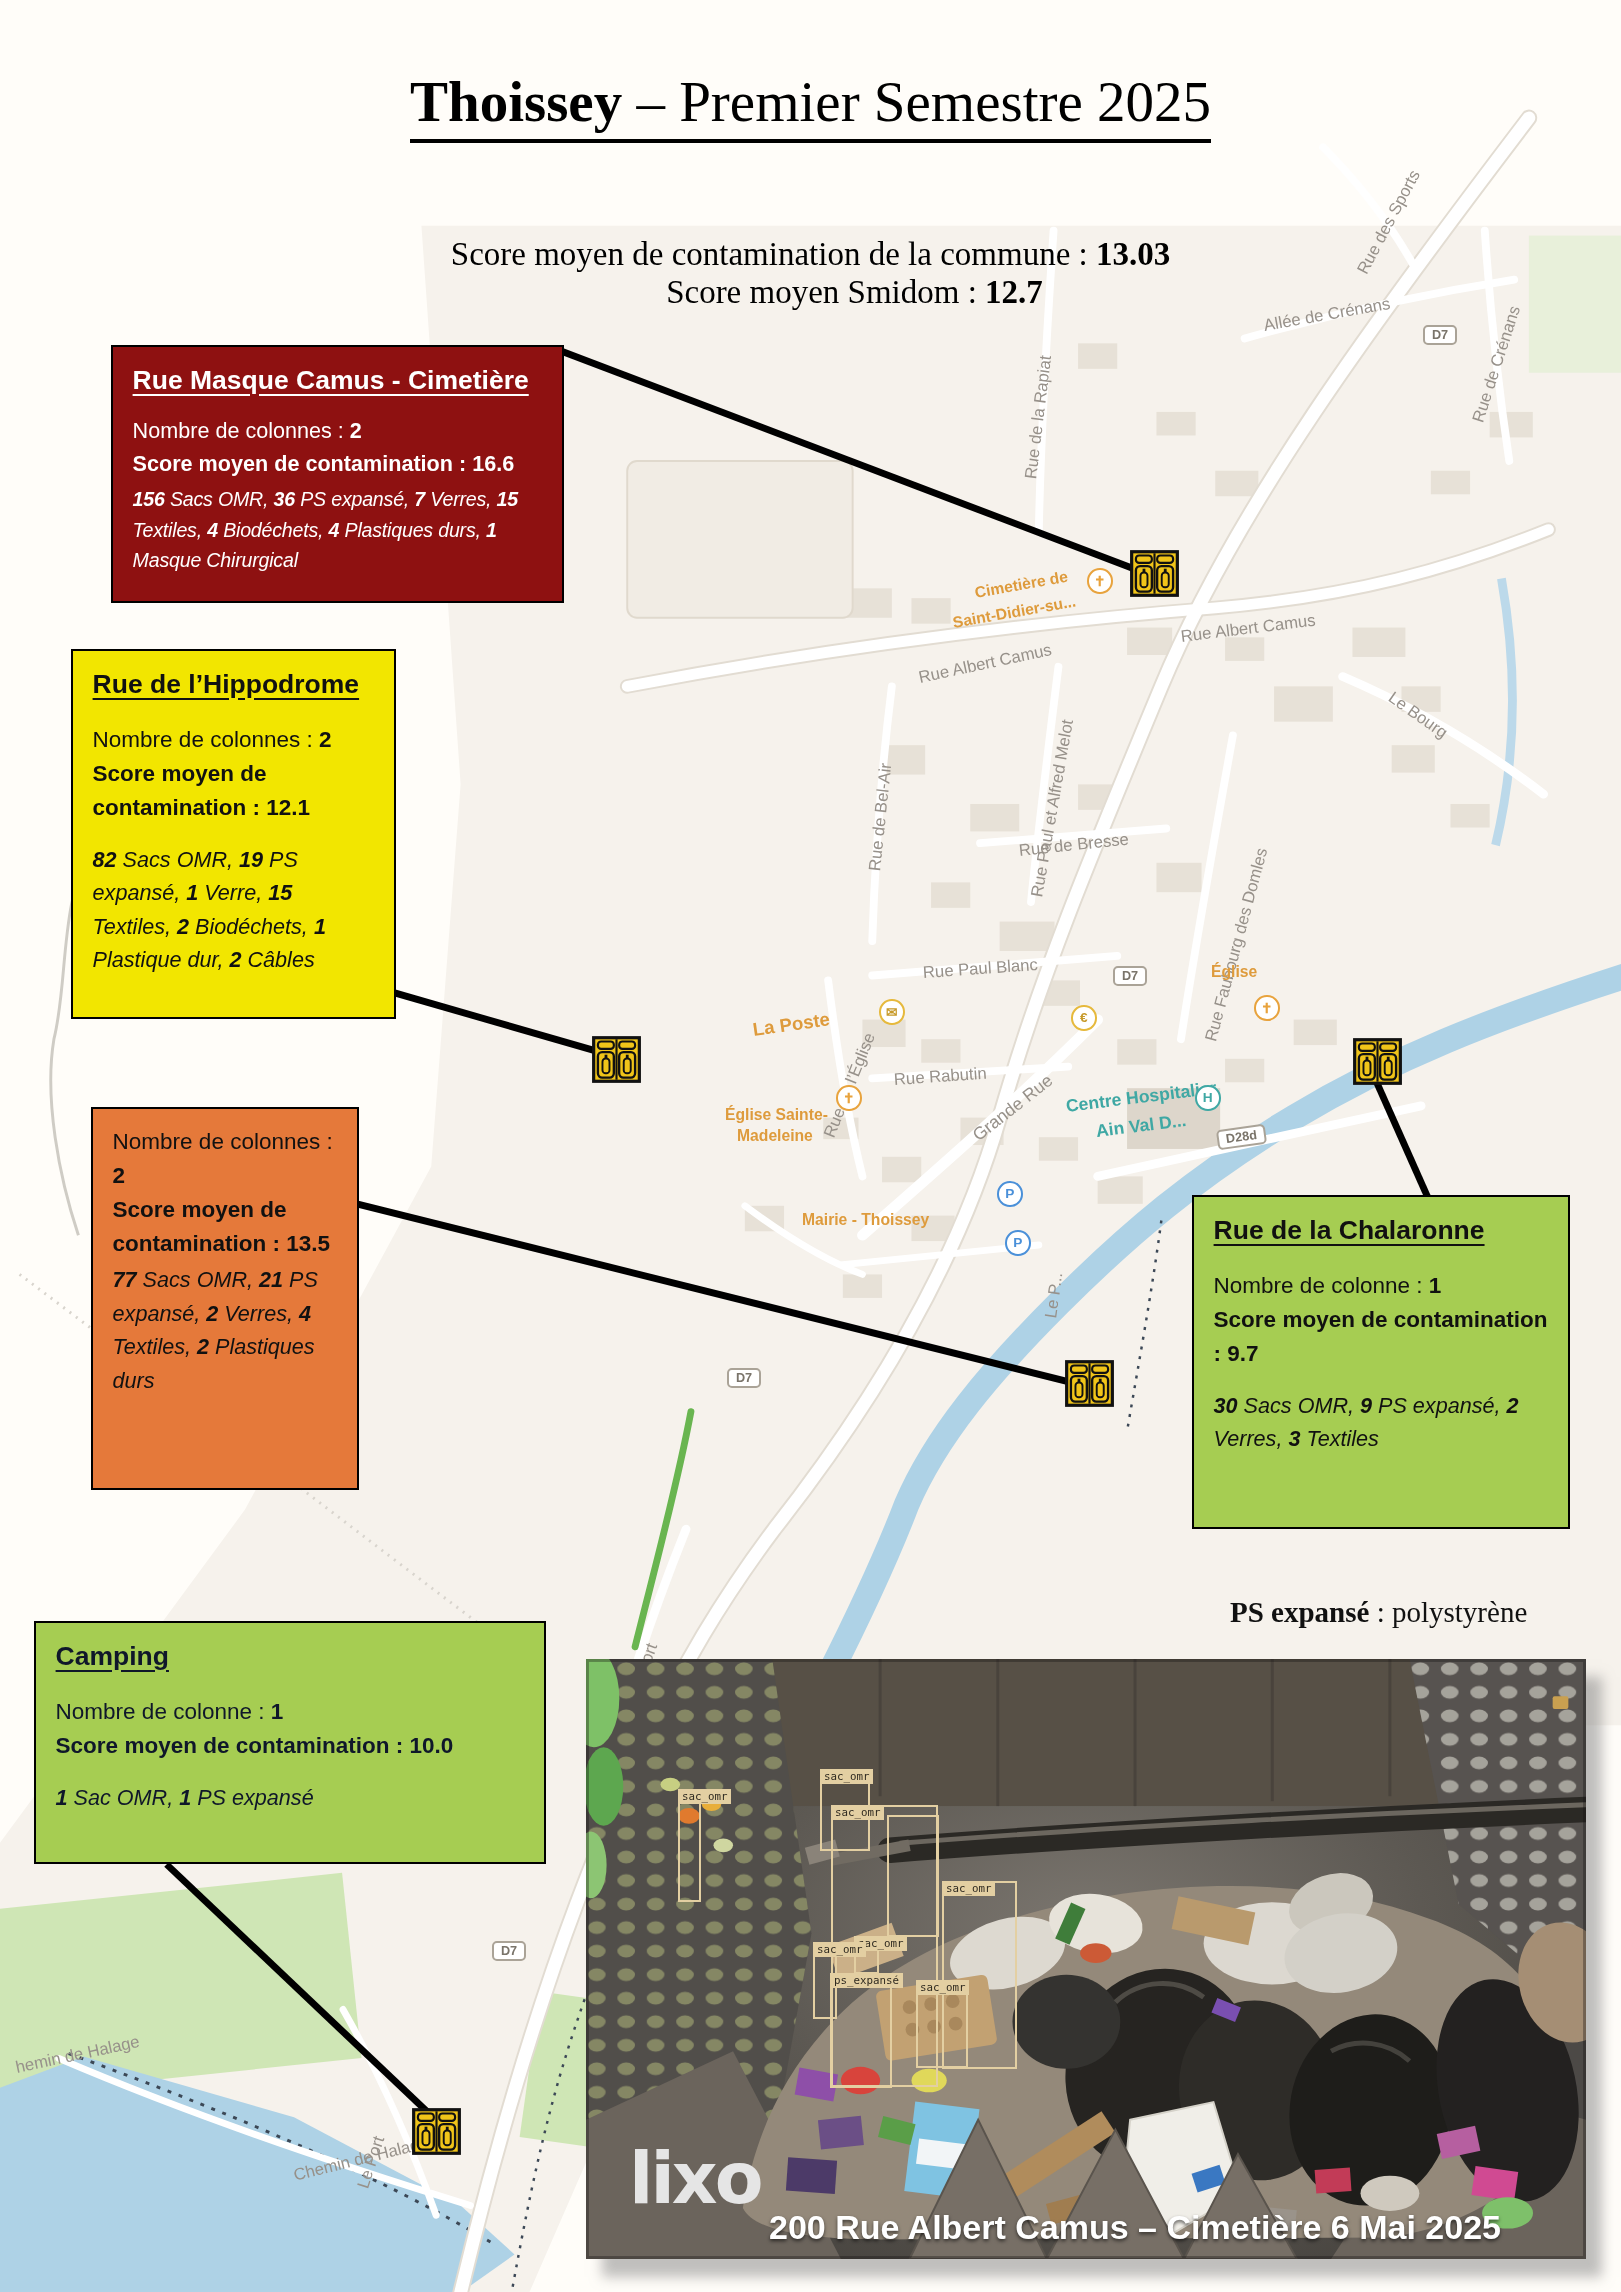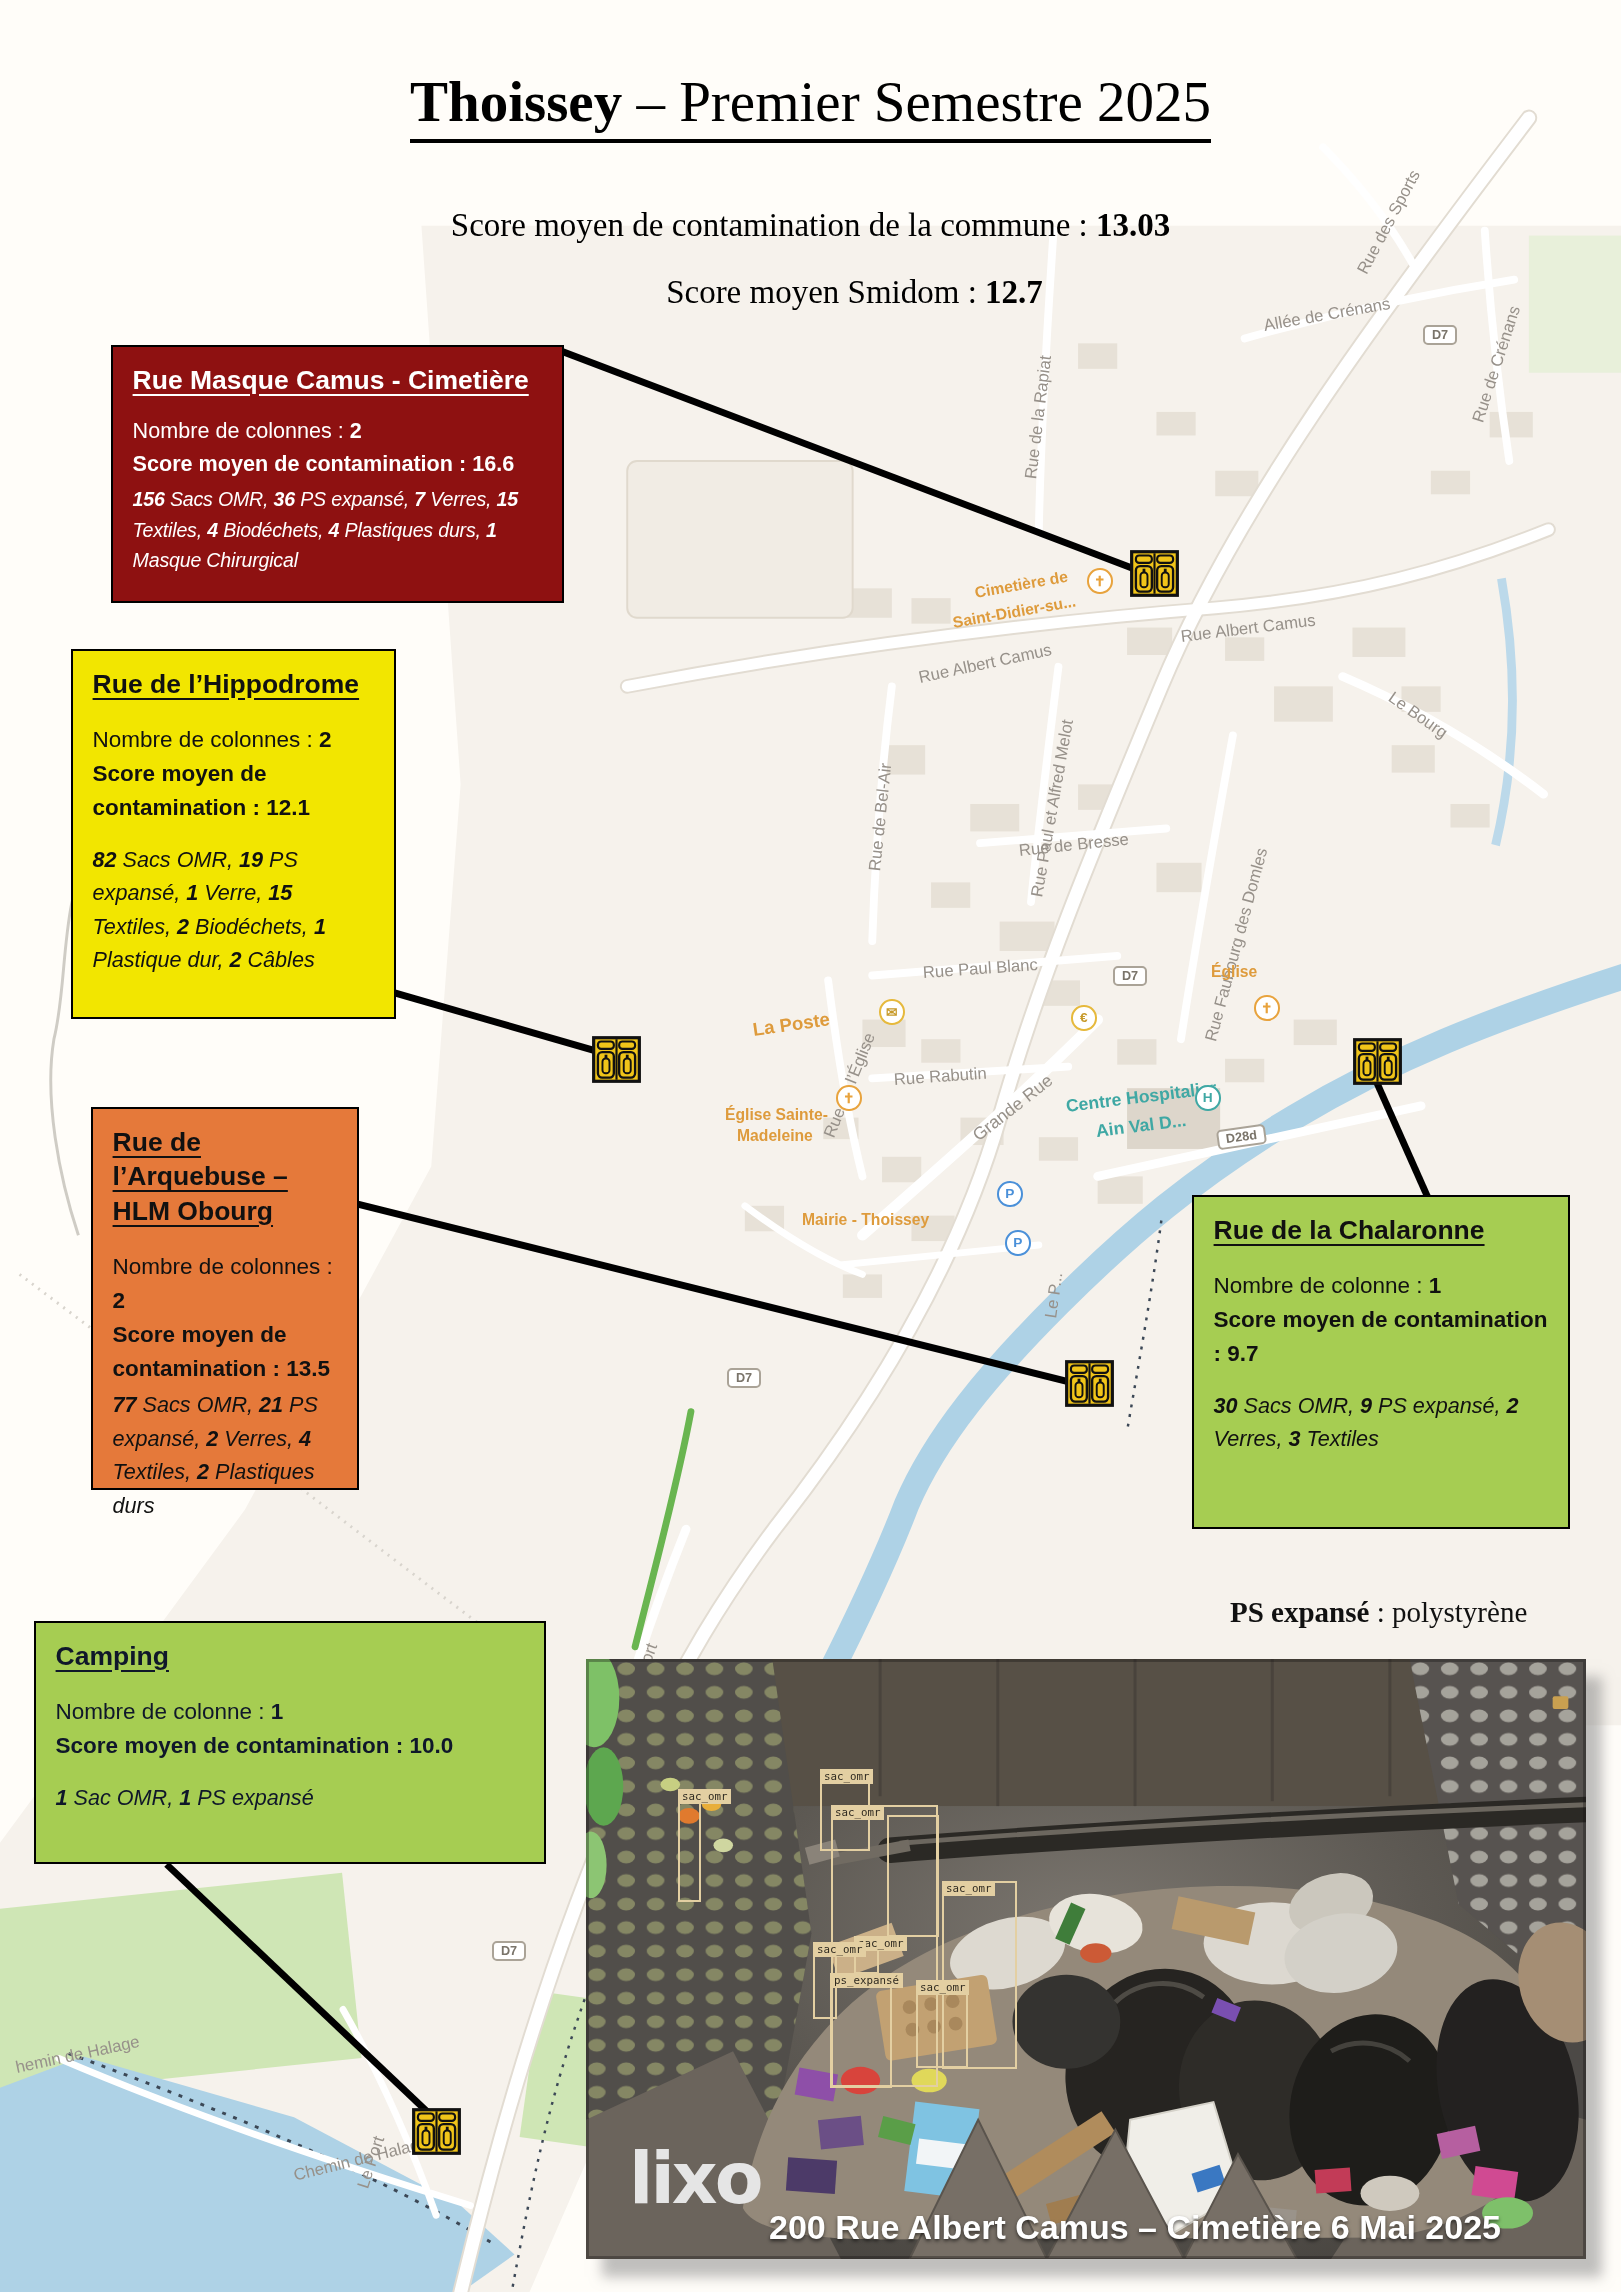--- a/index.html
+++ b/index.html
@@ -3,21 +3,21 @@
 <meta charset="utf-8">
 <style>
   html,body{margin:0;padding:0;}
   #page{position:relative;width:1621px;height:2293px;background:#fffdf9;overflow:hidden;
         font-family:"Liberation Sans",sans-serif;}
   
   .hdr{position:absolute;left:0;width:100%;text-align:center;z-index:40;
        font-family:"Liberation Serif",serif;color:#000;}
   #title{top:69px;font-size:57px;}
   #title .u{border-bottom:4.9px solid #000;padding-bottom:5.9px;}
-  #sub1{top:207px;font-size:33px;}
+  #sub1{top:236px;font-size:33px;}
   #sub2{top:274px;font-size:33px;margin-left:44px;}
   .hdr b{font-weight:bold;}
   
   .box{position:absolute;border:2.9px solid #000;box-sizing:border-box;padding:15.7px 19.6px;z-index:30;}
   .box .btitle{font-weight:bold;text-decoration:underline;text-underline-offset:4.9px;
                font-size:26.5px;margin-bottom:21.6px;line-height:1.3;}
   .box .brow{font-size:22.5px;line-height:1.52;}
   .box .bscore{font-weight:bold;}
   .box .bitems{font-style:italic;font-size:21.6px;line-height:1.55;margin-top:17.6px;}
   .box .bitems b{font-weight:bold;}
@@ -213,21 +213,20 @@
   </div>
 
   <div class="box" id="box-hippodrome">
     <div class="btitle">Rue de l’Hippodrome</div>
     <div class="brow"><span>Nombre de colonnes : </span><b>2</b></div>
     <div class="brow bscore">Score moyen de contamination : 12.1</div>
     <div class="brow bitems"><b>82</b><span> Sacs OMR, </span><b>19</b><span> PS expansé, </span><b>1</b><span> Verre, </span><b>15</b><span> Textiles, </span><b>2</b><span> Biodéchets, </span><b>1</b><span> Plastique dur, </span><b>2</b><span> Câbles</span></div>
   </div>
 
   <div class="box" id="box-arquebuse">
-    <div class="btitle">Rue de l’Arquebuse – HLM Obourg</div>
     <div class="brow"><span>Nombre de colonnes : </span><b>2</b></div>
     <div class="brow bscore">Score moyen de contamination : 13.5</div>
     <div class="brow bitems"><b>77</b><span> Sacs OMR, </span><b>21</b><span> PS expansé, </span><b>2</b><span> Verres, </span><b>4</b><span> Textiles, </span><b>2</b><span> Plastiques durs</span></div>
   </div>
 
   <div class="box" id="box-chalaronne">
     <div class="btitle">Rue de la Chalaronne</div>
     <div class="brow"><span>Nombre de colonne : </span><b>1</b></div>
     <div class="brow bscore">Score moyen de contamination : 9.7</div>
     <div class="brow bitems"><b>30</b><span> Sacs OMR, </span><b>9</b><span> PS expansé, </span><b>2</b><span> Verres, </span><b>3</b><span> Textiles</span></div>

